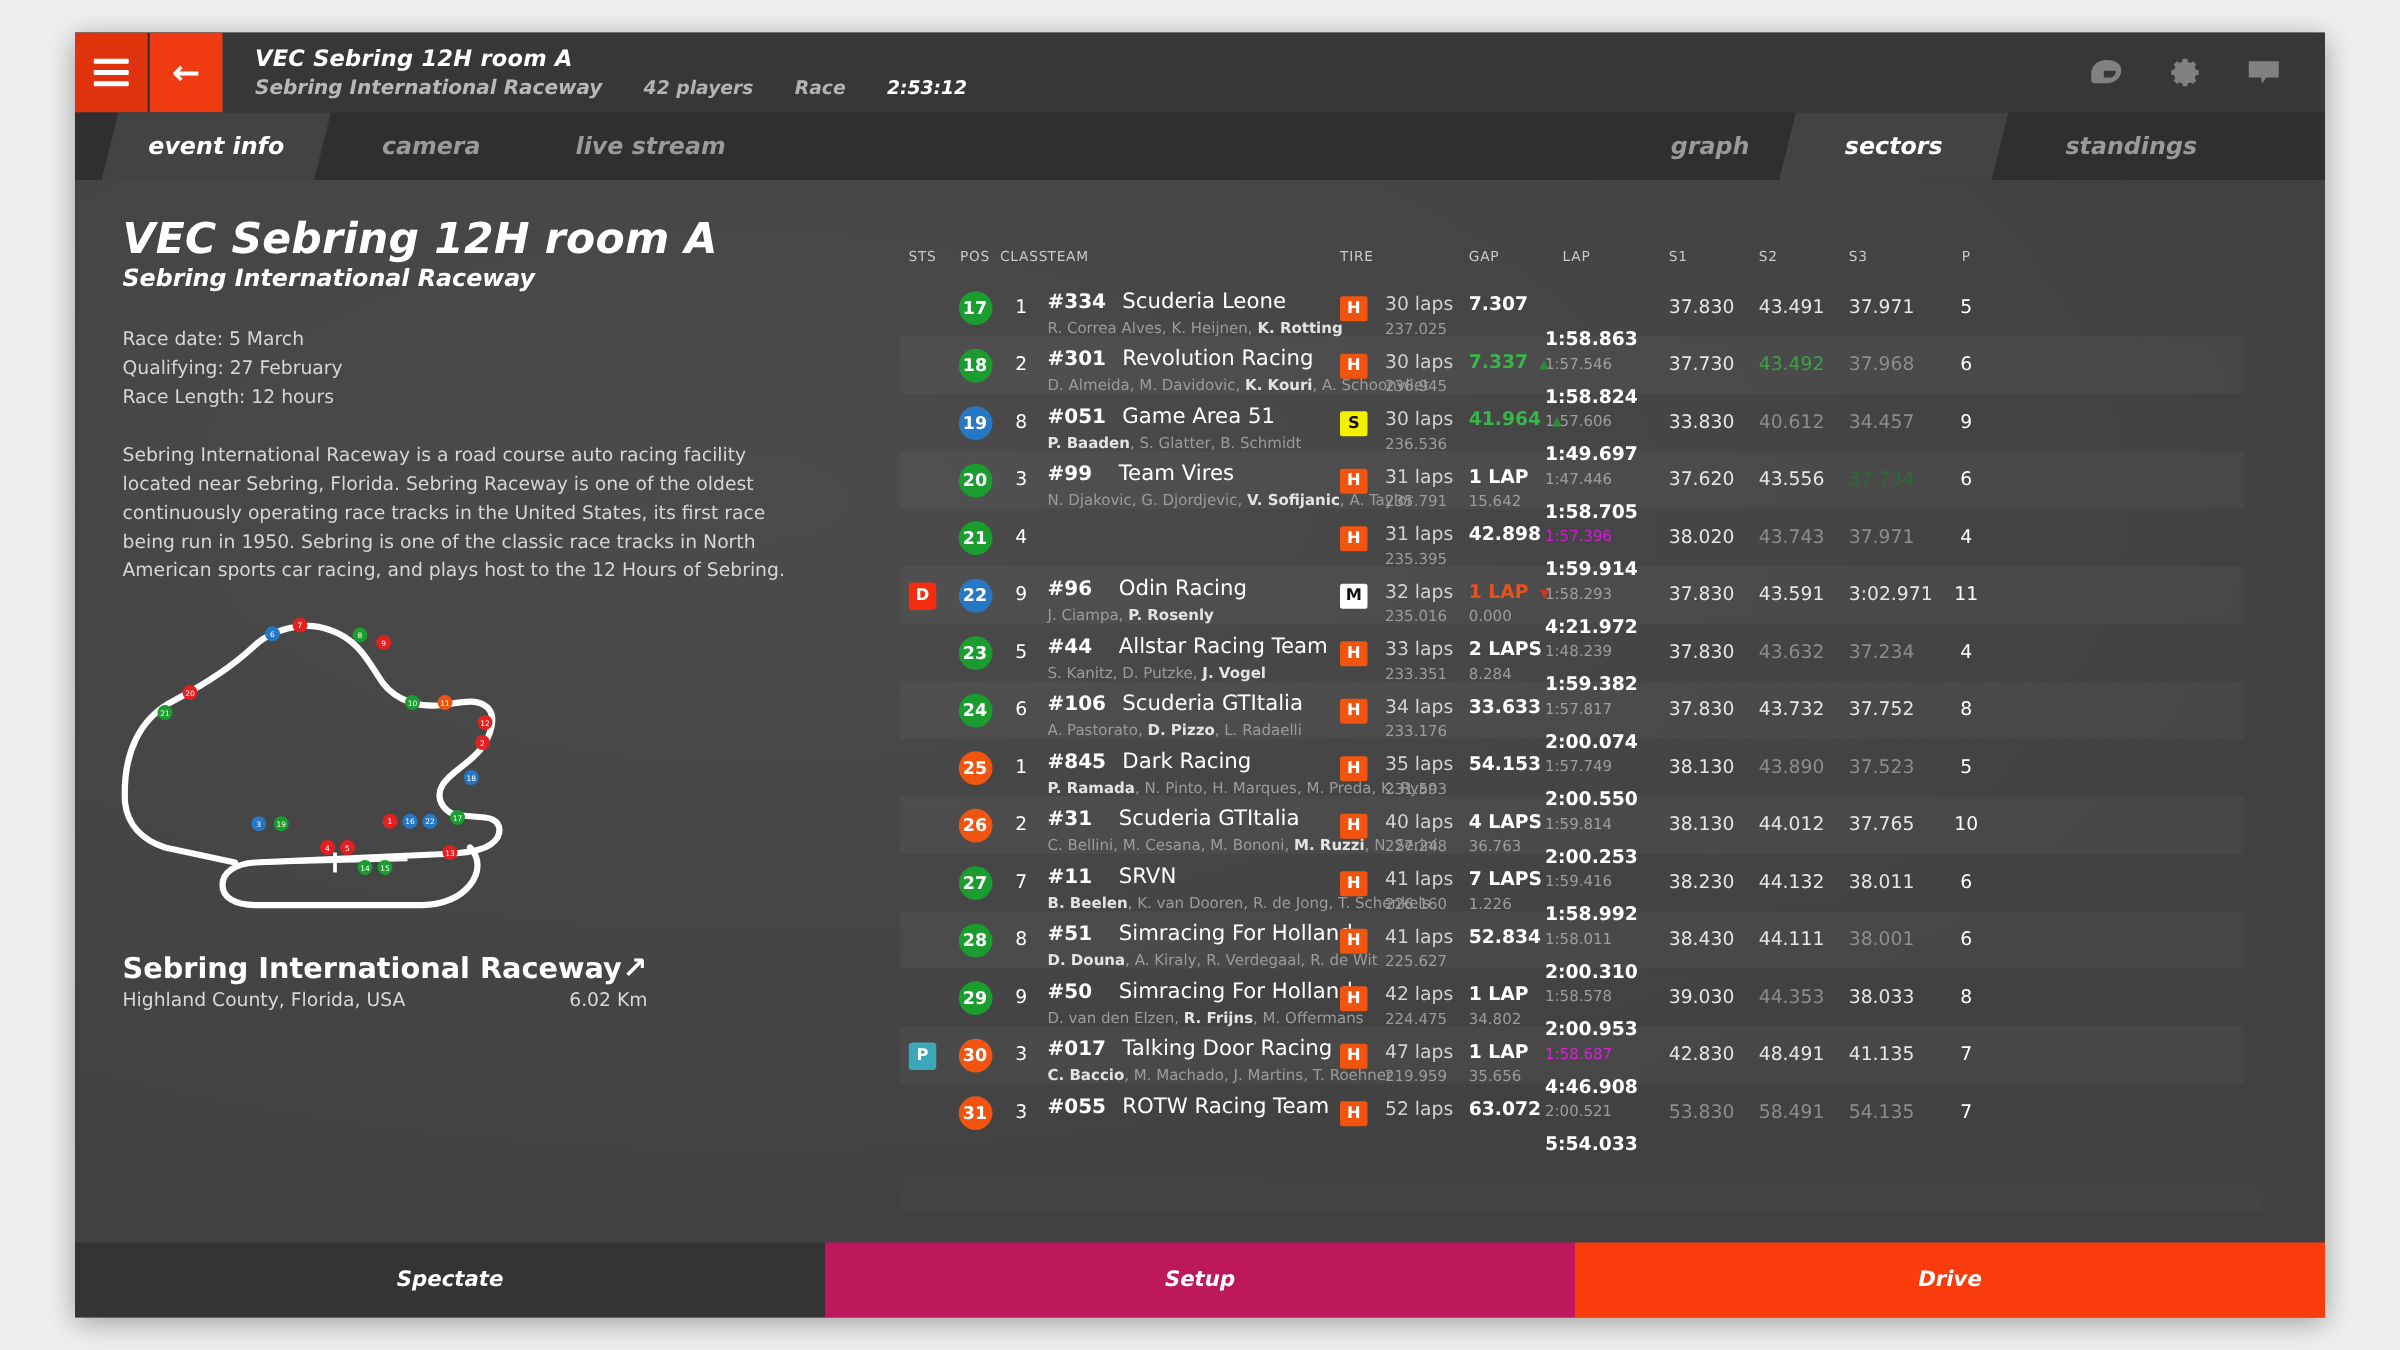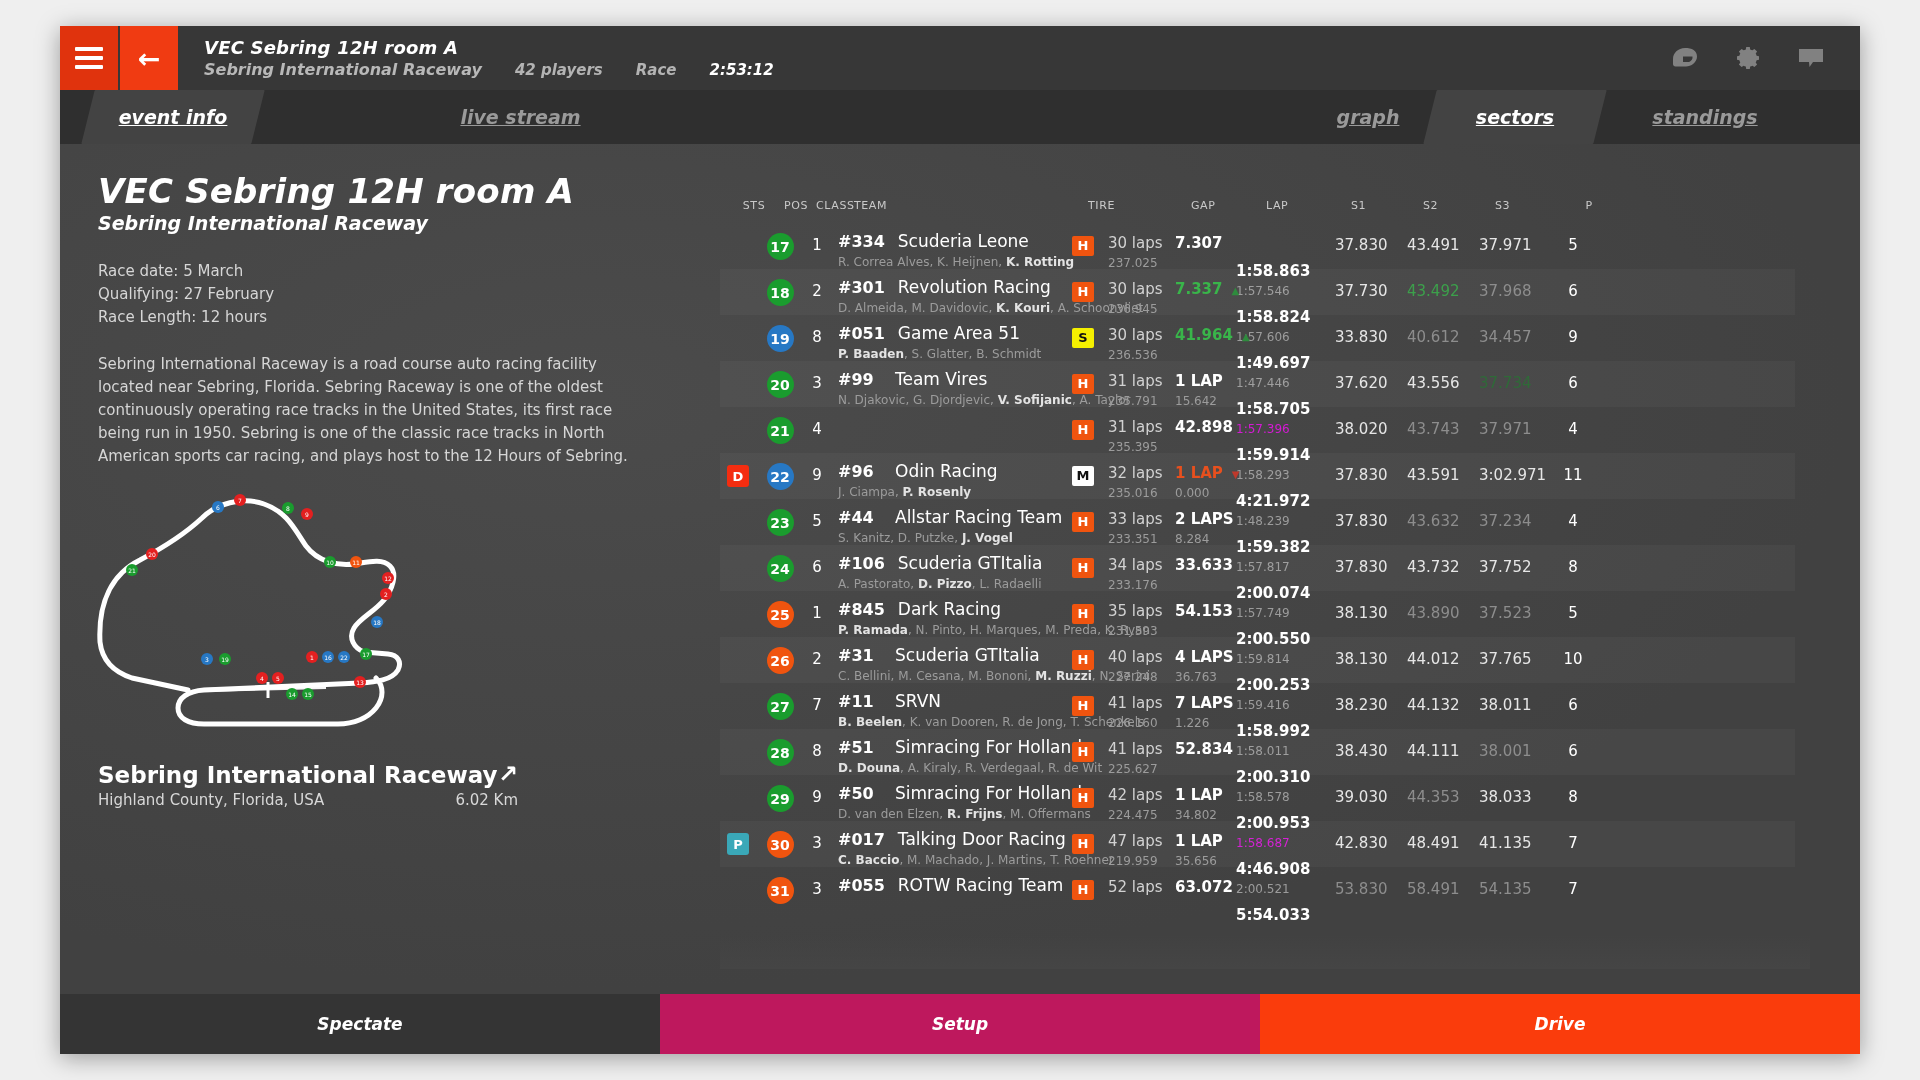--- a/index.html
+++ b/index.html
@@ -62,21 +62,21 @@
     display:flex; align-items:center; justify-content:center;
     font-style:italic; font-weight:bold; font-size:19px; color:#9a9a9a;
     cursor:pointer; white-space:nowrap;
   }
   .tab.active { color:#ffffff; }
   .tab .skew-bg {
     position:absolute; left:0; top:0; width:100%; height:100%;
     background:#434343; transform:skewX(-14deg); z-index:0;
     border-radius:1px;
   }
-  .tab span.lbl { position:relative; z-index:1;text-decoration:underline; }
+  .tab span.lbl { position:relative; z-index:1; }
   
   .content {
     position:absolute; top:118px; left:0; width:1800px; height:850px;
     background:#454545;
     background-image:radial-gradient(ellipse at 30% 30%, #4b4b4b 0%, #414141 70%);
   }
   
   .eventpanel { position:absolute; left:38px; top:28px; width:560px; height:800px; }
   .ev-title {
     font-style:italic; font-weight:bold; font-size:34px; color:#ffffff;
@@ -99,21 +99,21 @@
   }
   .venue-arrow { float:right; color:#fff; font-size:24px; line-height:24px; font-weight:bold;}
   .venue-loc { font-size:15px; color:#d8d8d8; margin-top:3px; display:inline-block; }
   .venue-len { font-size:15px; color:#d8d8d8; float:right; margin-top:3px;}
   
   .tablewrap {
     position:absolute; left:660px; top:55px; width:1090px; height:770px;
     overflow:hidden;
   }
   .thead {
-    position:absolute; left:16px; top:0; width:1075px; height:24px;
+    position:absolute; left:0; top:0; width:1075px; height:24px;
     font-size:11px; color:#c9c9c9; letter-spacing:.6px;
   }
   .thead div { position:absolute; top:0; }
   .tbody {
     position:absolute; top:24px; left:0; width:1075px; height:744px;
     overflow:hidden;
   }
   .row {
     position:relative; height:46px; width:1075px;
   }
@@ -230,20 +230,23 @@
             <path fill="#9a9a9a" d="M3 3h24v13H17l-3.5 5-0.5-5H3z"></path>
           </svg>
         </div>
       </div>
     </div>
 
     <div class="tabs-row">
       <div class="tab active" style="left:28px;width:170px;">
         <div class="skew-bg"></div>
         <span class="lbl">event info</span>
+      </div>
+      <div class="tab" style="left:205px;width:160px;">
+        <span class="lbl">camera</span>
       </div>
       <div class="tab" style="left:368px;width:185px;">
         <span class="lbl">live stream</span>
       </div>
       <div class="tab" style="left:1228px;width:160px;">
         <span class="lbl">graph</span>
       </div>
       <div class="tab active" style="left:1370px;width:170px;">
         <div class="skew-bg"></div>
         <span class="lbl">sectors</span>

